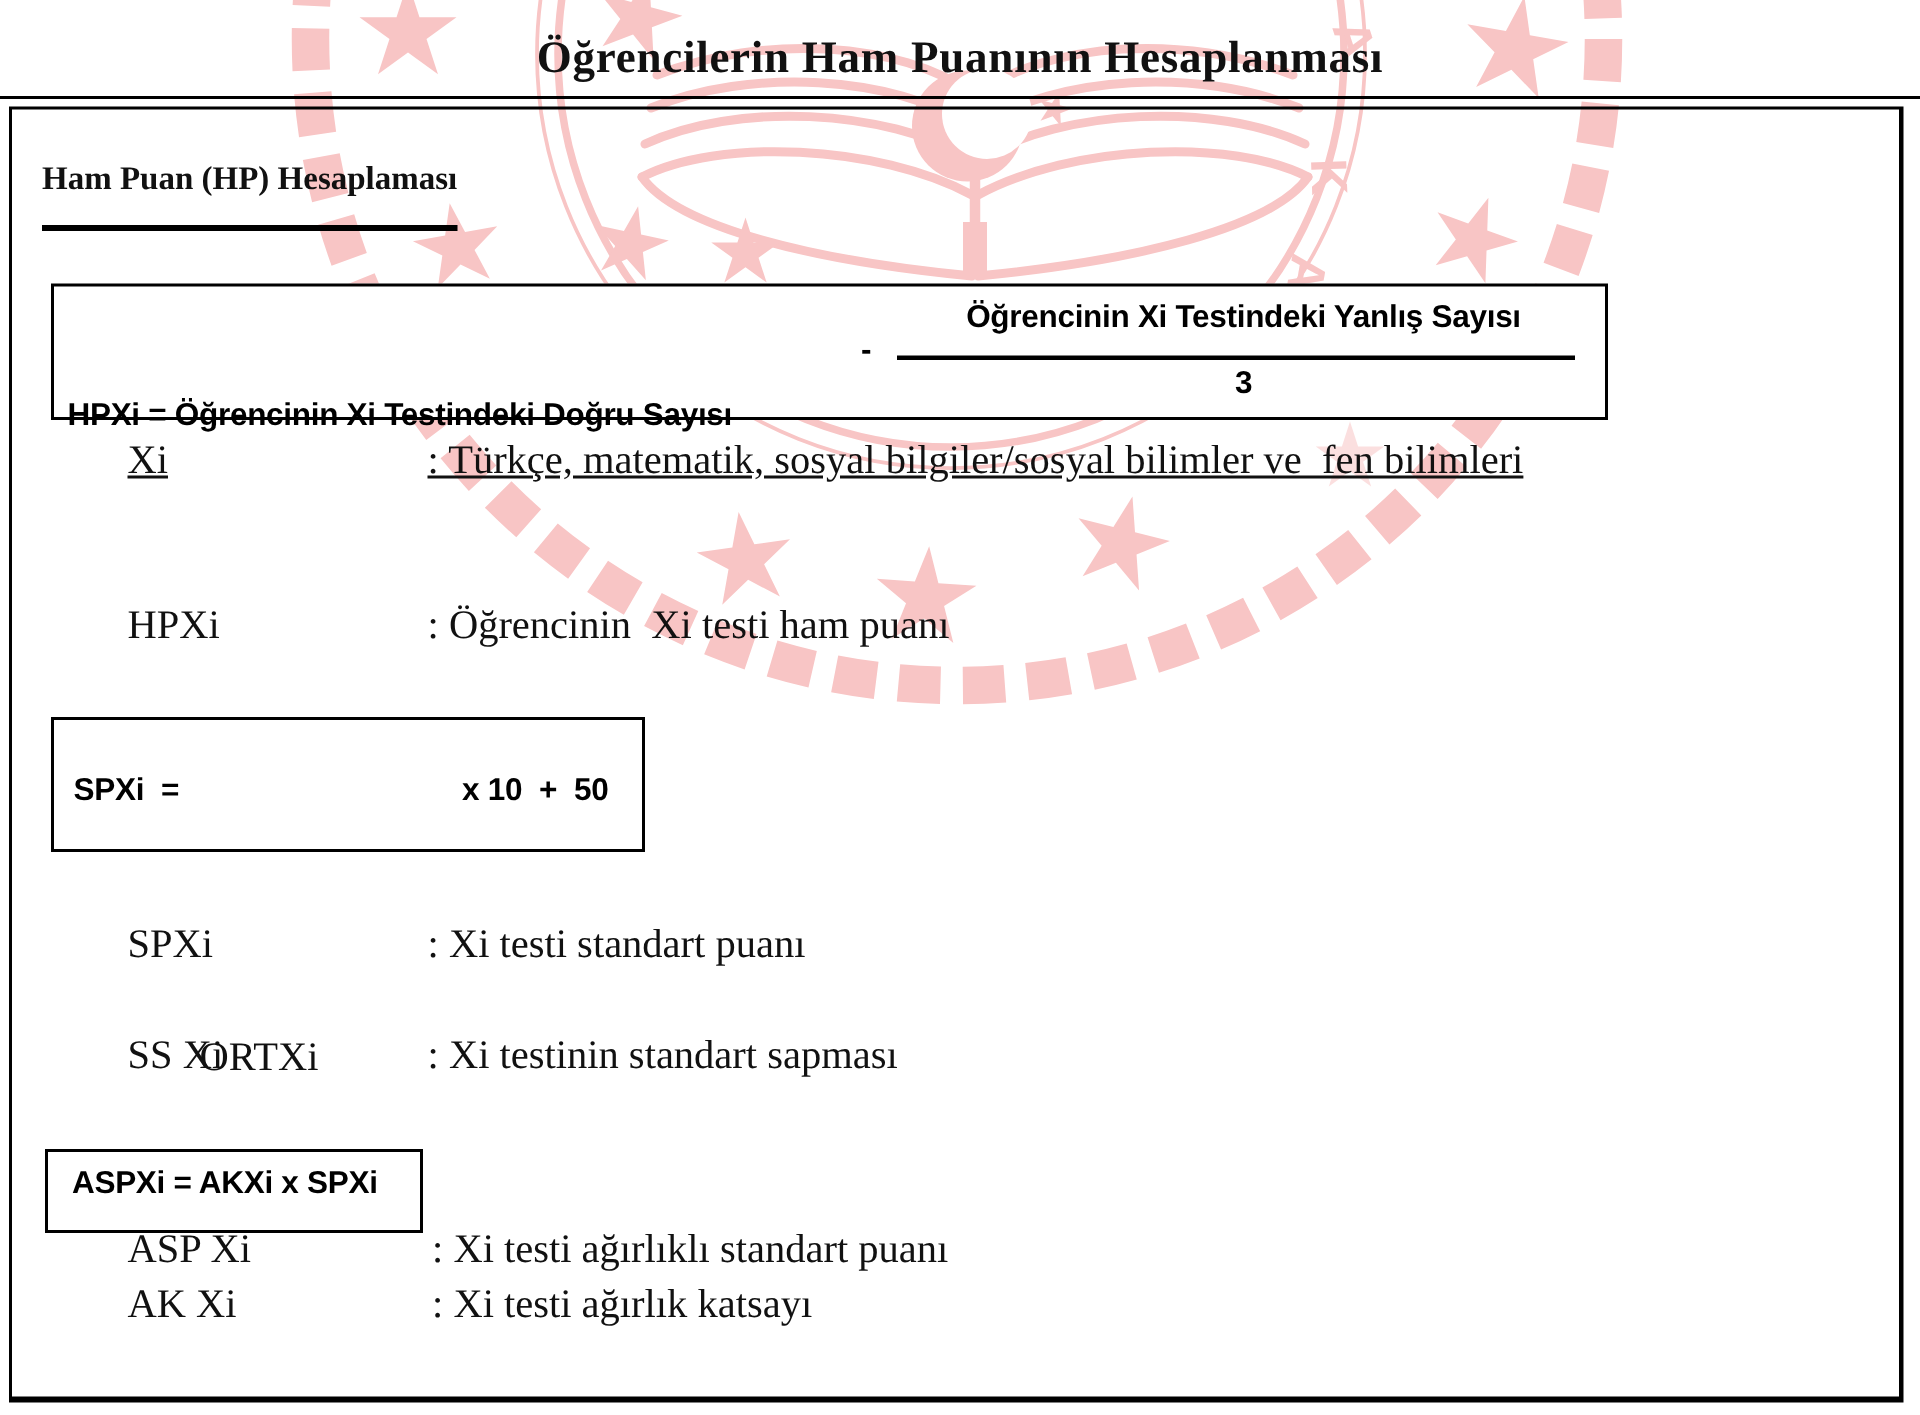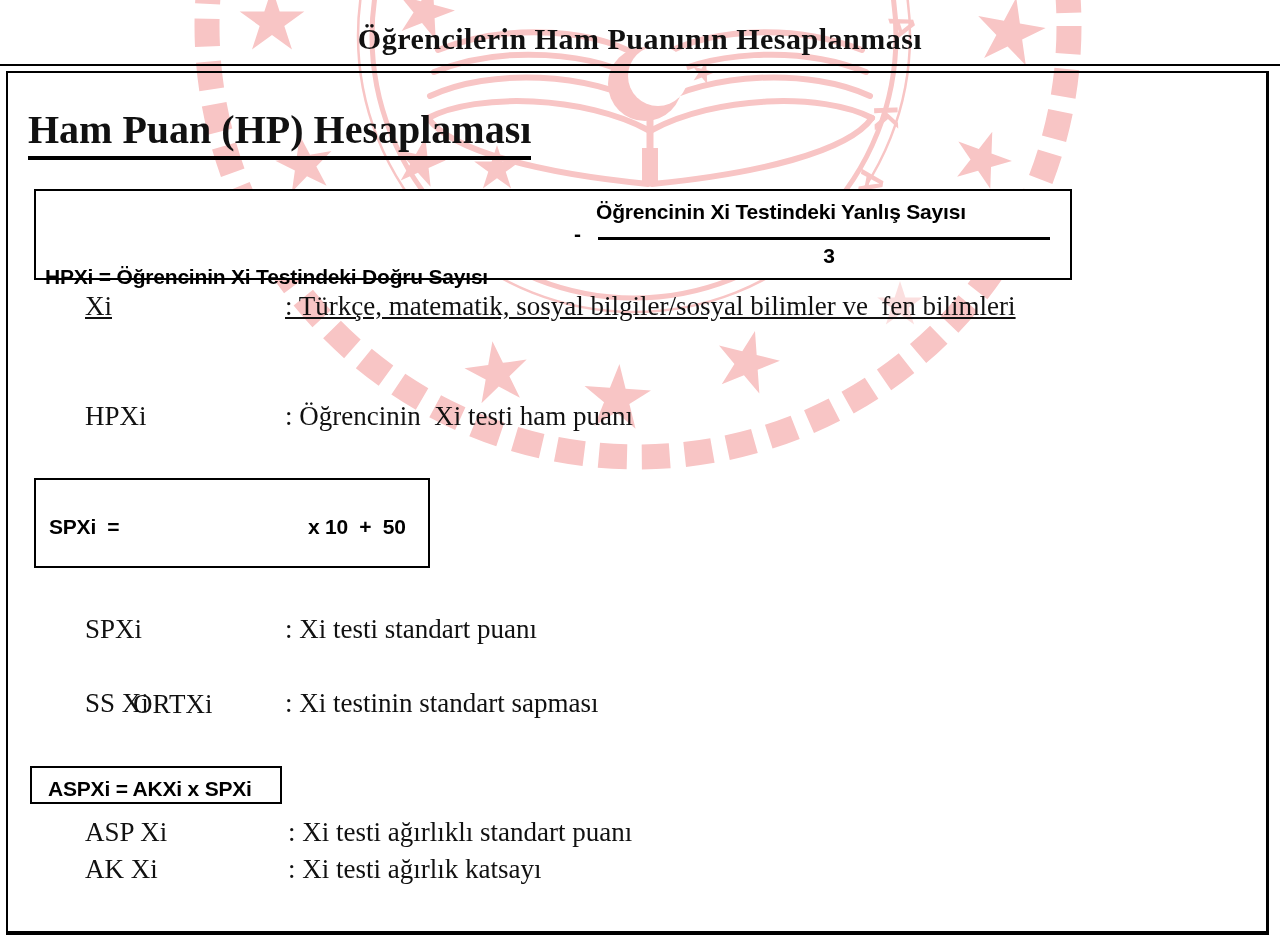--- a/index.html
+++ b/index.html
@@ -43,49 +43,49 @@
     position: absolute; left: 0; top: 64px; width: 1280px; height: 2px;
     background: #000; z-index: 3;
   }
   .content-box {
     position: absolute; left: 6px; top: 71px; width: 1263px; height: 864px;
     border: 2px solid #000; border-right-width: 3px; border-bottom-width: 4px;
     background: transparent; z-index: 1;
   }
   .section-heading {
     position: absolute; left: 28px; top: 106px; z-index: 2;
-    font-weight: 700; font-size: 40px;
-    border-bottom: 4px solid #000; padding-bottom: 3px;
+    font-weight: 700; font-size: 22px;
+    border-bottom: 4px solid #000; padding-bottom: 18px;
   }
 
   
   .fbox {
     position: absolute; z-index: 2;
     border: 2px solid #000; background: #ffffff;
     font-family: "Liberation Sans", sans-serif; font-weight: 700;
     font-size: 21px; letter-spacing: -0.2px; color: #000;
   }
   .fbox .f { position: absolute; white-space: pre; }
   .fbox1 { left: 34px; top: 189px; width: 1038px; height: 91px; }
   .lhs1  { left: 9px;  top: 34px; margin-top: 40px; }
   .minus1{ left: 538px; top: 31px; }
   .frac1 { position: absolute; left: 560px; top: 0; width: 466px; height: 91px; }
-  .frac1 .num { position: absolute; left: 0; top: 9px;  width: 100%; text-align: left; white-space: pre; }
+  .frac1 .num { position: absolute; left: 0; top: 9px;  width: 100%; text-align: center; white-space: pre; }
   .frac1 .bar { position: absolute; left: 2px; right: 12px; top: 46px; height: 3px; background: #000; }
   .frac1 .den { position: absolute; left: 0; top: 53px; width: 100%; text-align: center; }
 
   .fbox2 { left: 34px; top: 478px; width: 396px; height: 90px; }
   .lhs2  { left: 13px; top: 35px; }
   .frac2 { position: absolute; left: 96px; top: 0; width: 163px; height: 90px; }
   .frac2 .num { position: absolute; left: 0; top: 11px; width: 100%; text-align: center; white-space: pre; }
   .frac2 .bar { position: absolute; left: 0; right: 0; top: 48px; height: 3px; background: #000; }
   .frac2 .den { position: absolute; left: 0; top: 55px; width: 100%; text-align: center; }
   .rhs2  { left: 272px; top: 35px; }
 
-  .fbox3 { left: 30px; top: 766px; width: 252px; height: 38px; }
+  .fbox3 { left: 30px; top: 766px; width: 252px; height: 56px; }
   .fbox3 .f { left: 16px; top: 9px; }
 
   
   .def { position: absolute; z-index: 2; font-size: 27px; white-space: pre; }
   .term { left: 85px; }
   .desc { left: 285px; }
   .desc-far { left: 288px; }
   .t-xi    { top: 291px; text-decoration: underline; }
   .c-xi    { left: 8px; top: 329px; }
   .t-hpxi  { top: 401px; }

